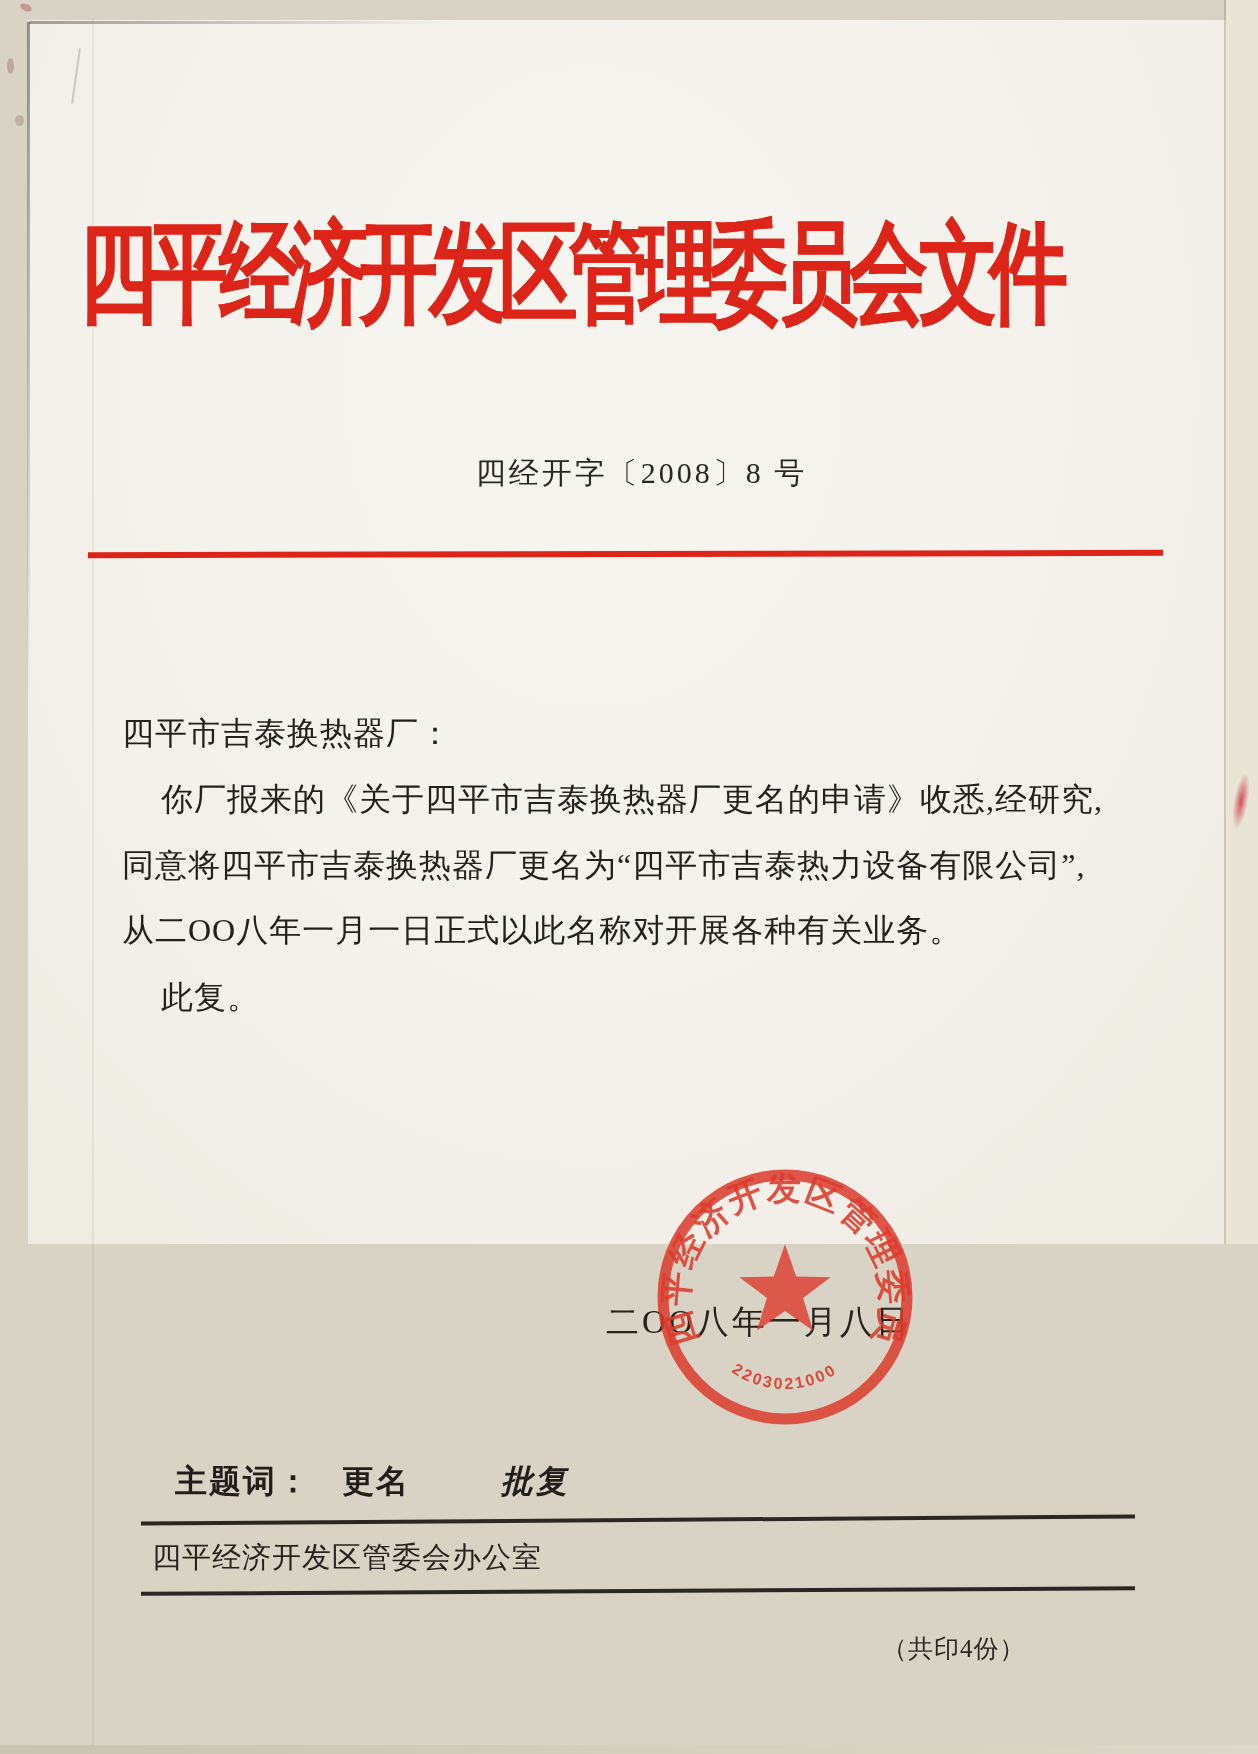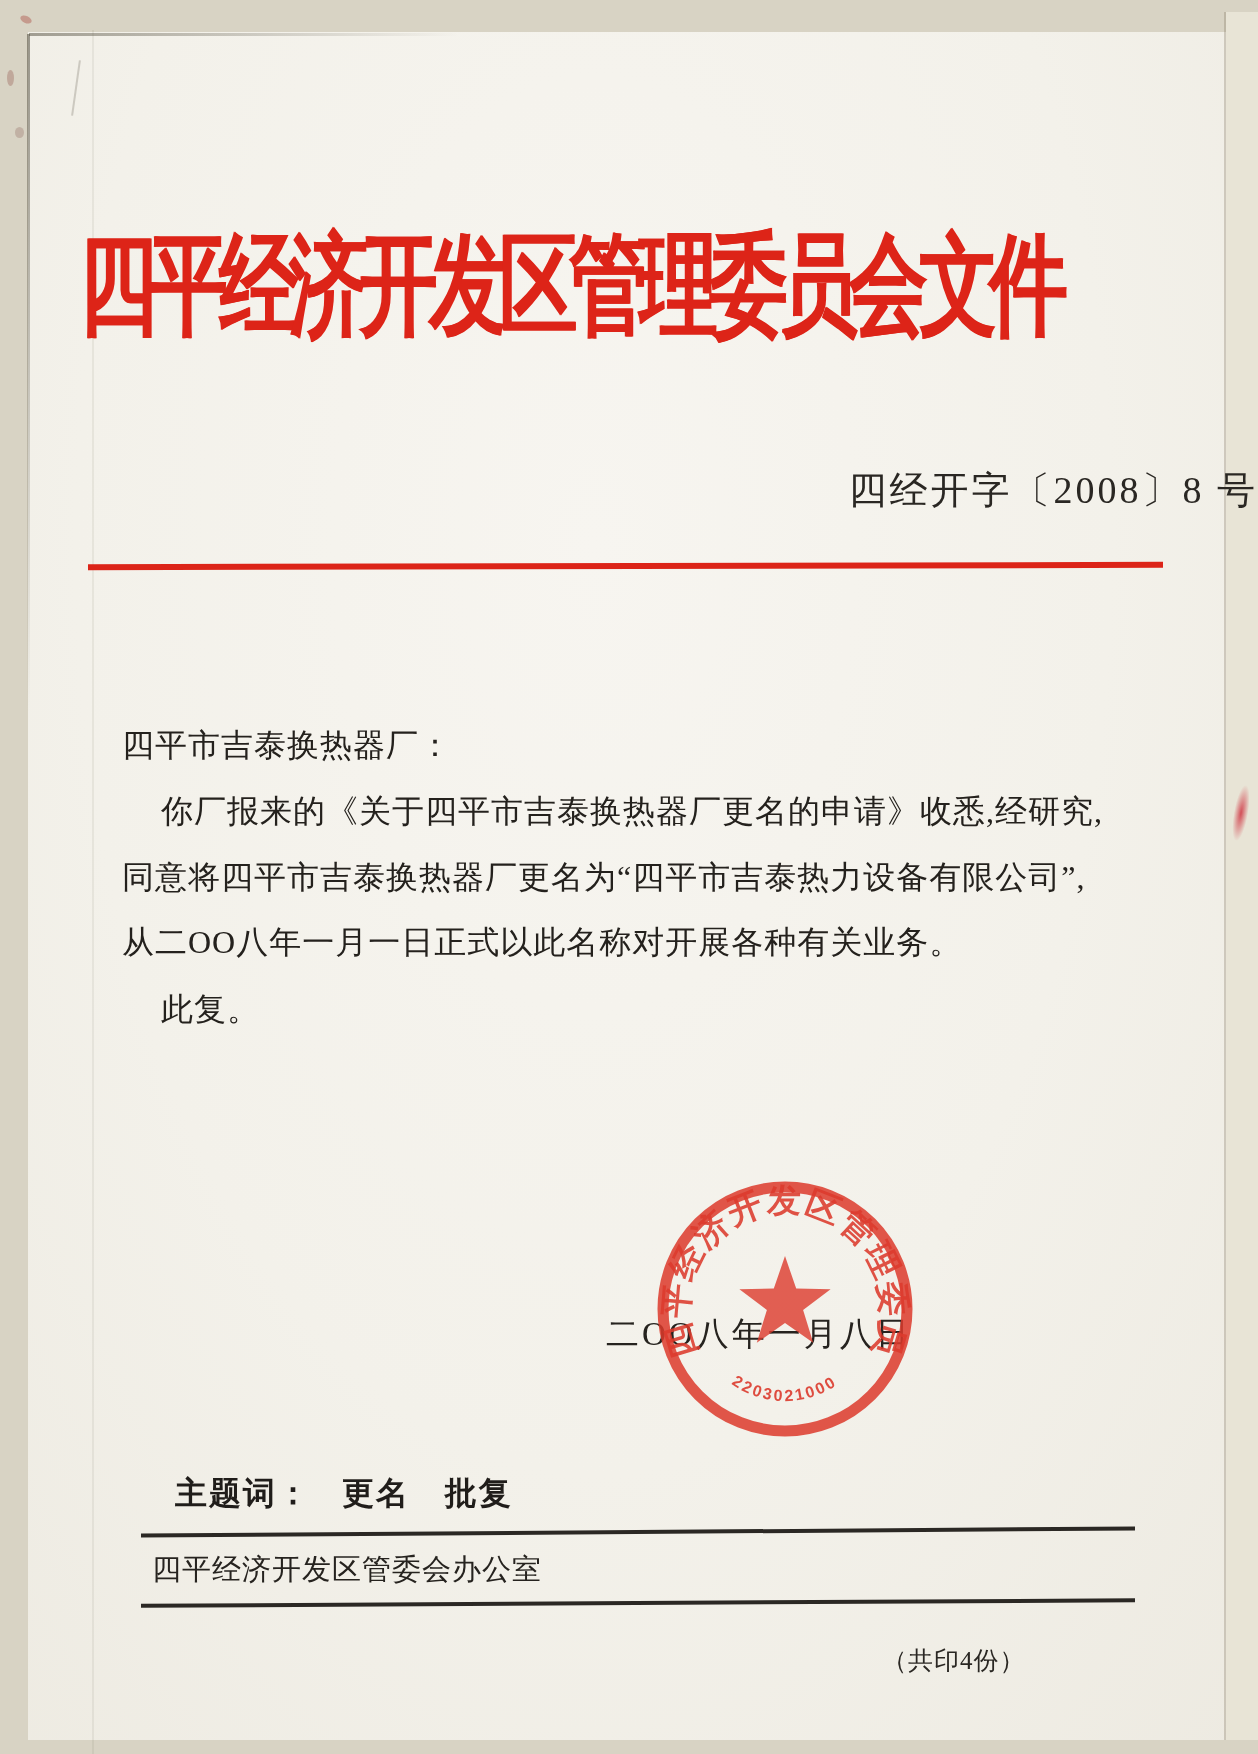--- a/index.html
+++ b/index.html
@@ -4,21 +4,21 @@
 <style>
   html,body{margin:0;padding:0;}
   body{
     width:1258px;height:1754px;
     background:#d8d3c4;
     font-family:"Liberation Serif","DejaVu Serif",serif;
     position:relative;overflow:hidden;
     color:#26231f;
   }
   .page{
-    position:absolute;left:0;top:12px;width:1258px;height:1728px;
+    position:absolute;left:0;top:0;width:1258px;height:1244px;
   }
   .paper{
     position:absolute;left:28px;top:20px;right:0;bottom:0;
     background:radial-gradient(ellipse at 46% 30%, #f7f5f0 0%, #f3f1ea 55%, #edeae1 100%);
   }
   
   .paper-edge-left{position:absolute;left:27px;top:22px;width:3px;height:680px;
     background:linear-gradient(to bottom, rgba(80,75,60,.55), rgba(80,75,60,0));}
   .paper-edge-top{position:absolute;left:29px;top:21px;width:430px;height:3px;
     background:linear-gradient(to right, rgba(80,75,60,.5), rgba(80,75,60,0));}
@@ -43,22 +43,22 @@
   .header-title{
     position:absolute;top:200px;left:0;right:120px;
     text-align:center;white-space:nowrap;
     font-family:"Liberation Serif","DejaVu Serif",serif;
     font-weight:bold;font-size:78px;letter-spacing:-8px;
     color:#dd2418;
     transform:scaleY(1.42);transform-origin:top center;
     text-shadow:1px 0 0 #dd2418;
   }
   .doc-number{
-    position:absolute;top:453px;left:0;right:0;text-align:right;
-    font-size:38px;letter-spacing:3px;color:#2a2723;margin-left:25px;
+    position:absolute;top:453px;left:0;right:0;text-align:center;
+    font-size:30px;letter-spacing:3px;color:#2a2723;margin-left:25px;
   }
   .red-rule{
     position:absolute;top:551px;left:88px;width:1075px;height:6px;
     background:#dc2418;transform:rotate(-0.12deg);
   }
   .doc-title{
     position:absolute;top:617px;left:0;right:20px;text-align:center;
     font-family:"Liberation Sans","DejaVu Sans",sans-serif;
     font-weight:bold;font-size:40px;letter-spacing:2px;color:#201d1a;
   }
@@ -77,21 +77,21 @@
     font-size:33px;letter-spacing:3px;color:#26231f;z-index:2;
   }
   .seal{position:absolute;left:648px;top:1160px;width:274px;height:274px;z-index:3;}
   .seal text{font-family:"Liberation Sans","DejaVu Sans",sans-serif;}
   .keywords{
     position:absolute;top:1460px;left:175px;white-space:nowrap;
     font-family:"Liberation Sans","DejaVu Sans",sans-serif;
     font-weight:bold;font-size:32px;letter-spacing:2px;color:#201d1a;
   }
   .keywords .kw1{margin-left:20px;}
-  .keywords .kw2{margin-left:24px;}
+  .keywords .kw2{margin-left:80px;font-style:italic;}
   .divider{position:absolute;left:141px;width:994px;background:#2b2824;}
   .divider.top{top:1518px;height:4px;transform:rotate(-0.4deg);}
   .divider.bottom{top:1589px;height:4px;transform:rotate(-0.32deg);}
   .footer-office{
     position:absolute;top:1538px;left:152px;white-space:nowrap;
     font-size:29px;letter-spacing:1px;color:#26231f;
   }
   .footer-print-date{
     position:absolute;top:1536px;left:718px;white-space:nowrap;
     font-size:30px;letter-spacing:1px;color:#26231f;

